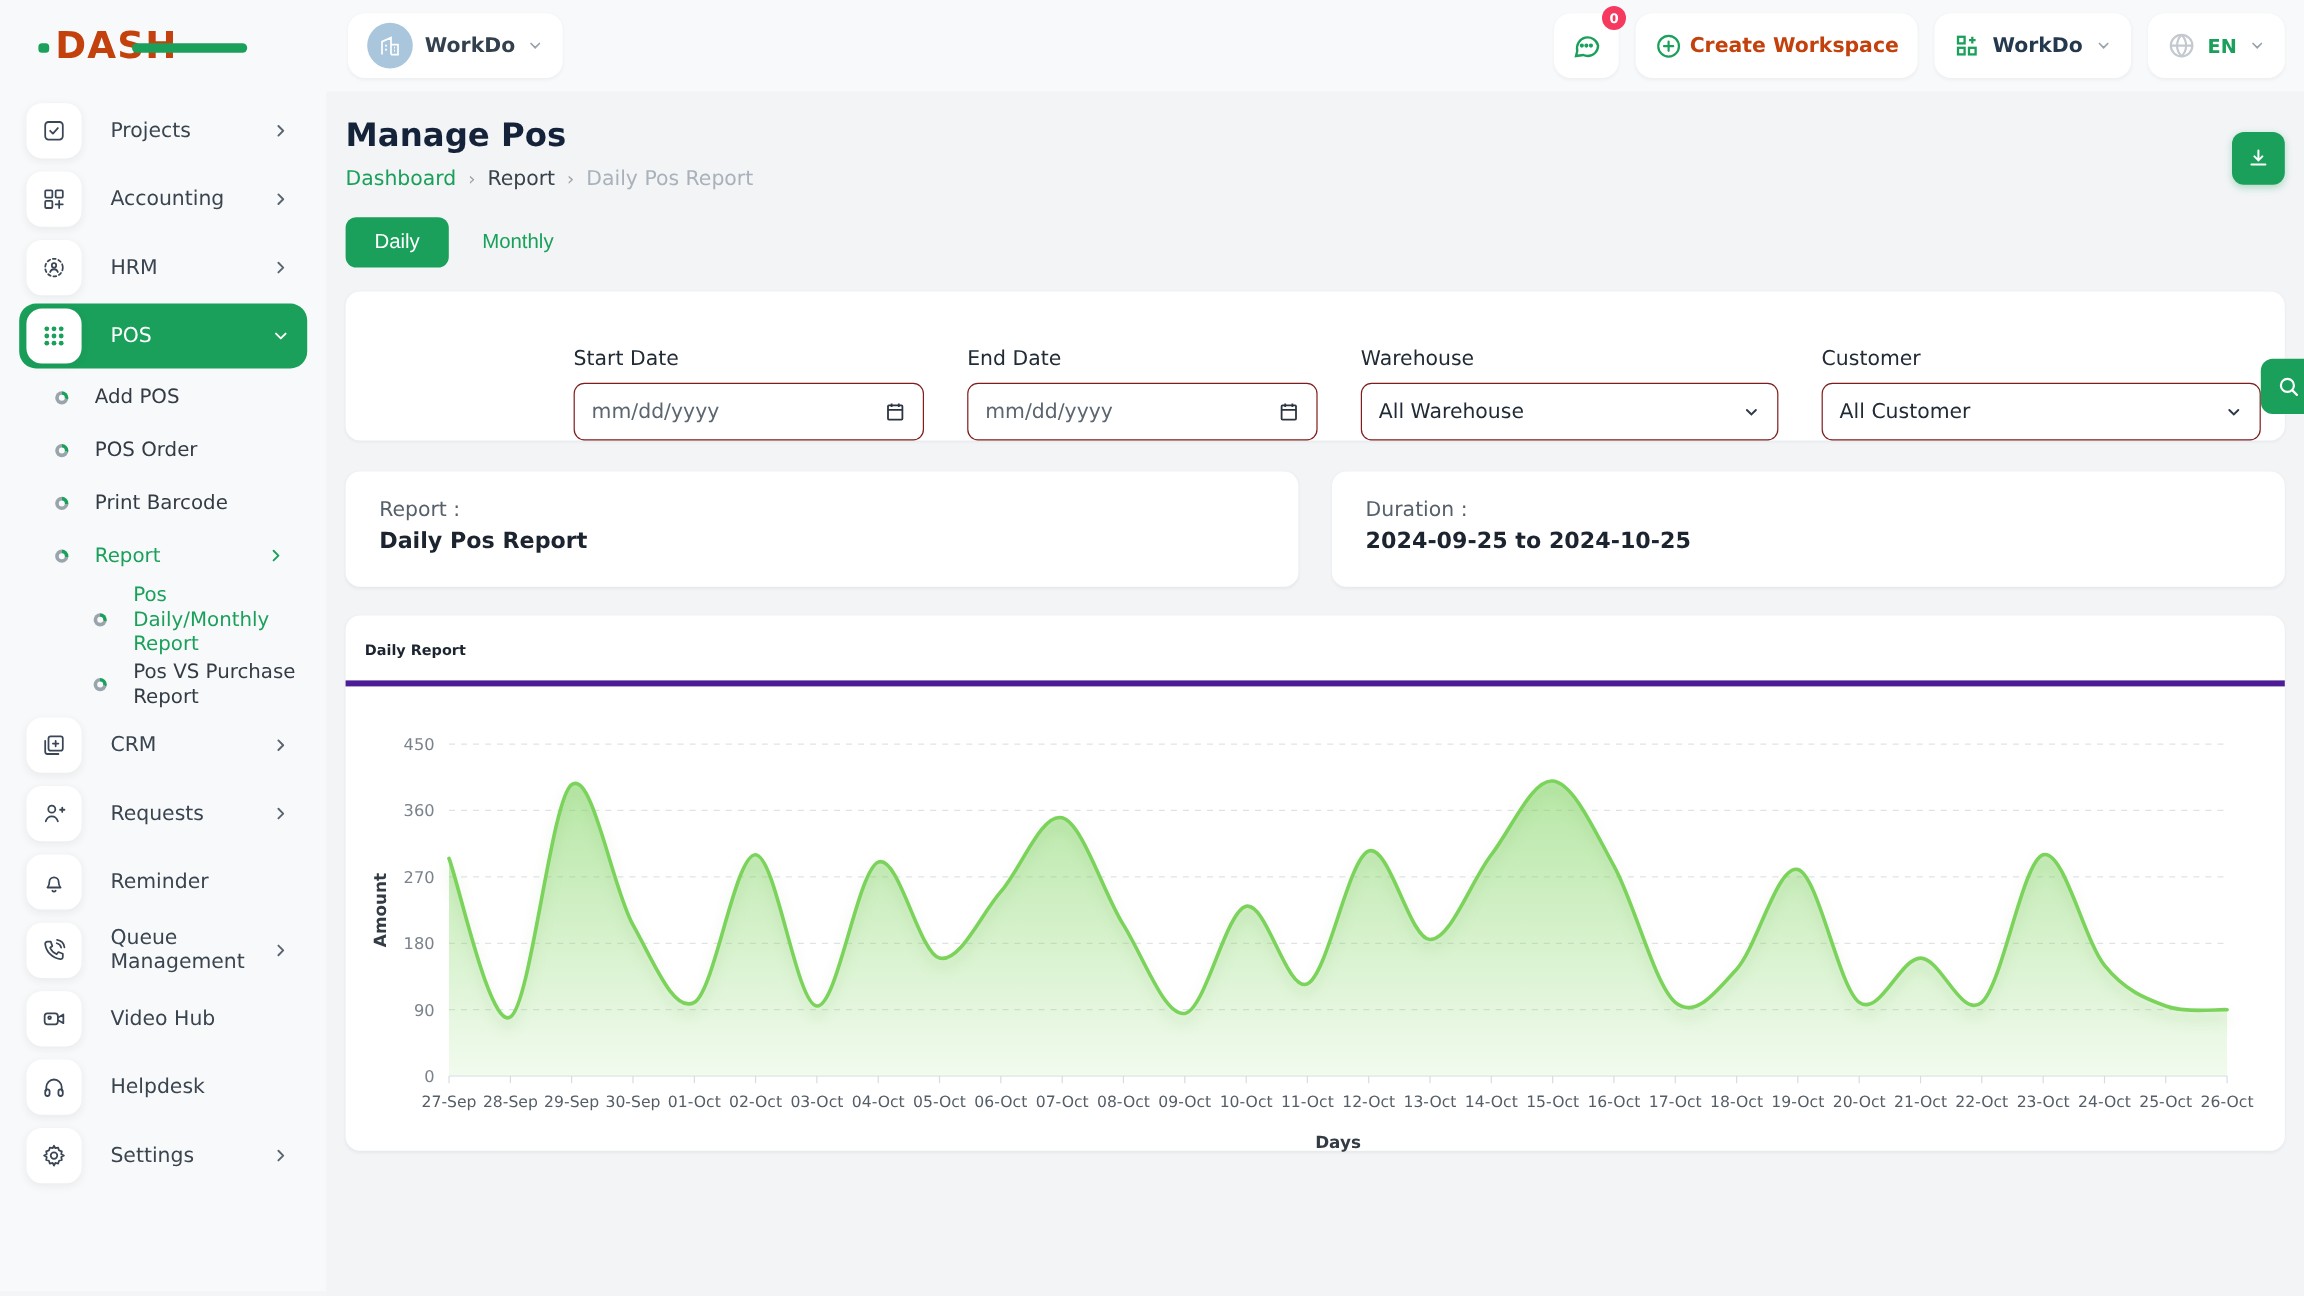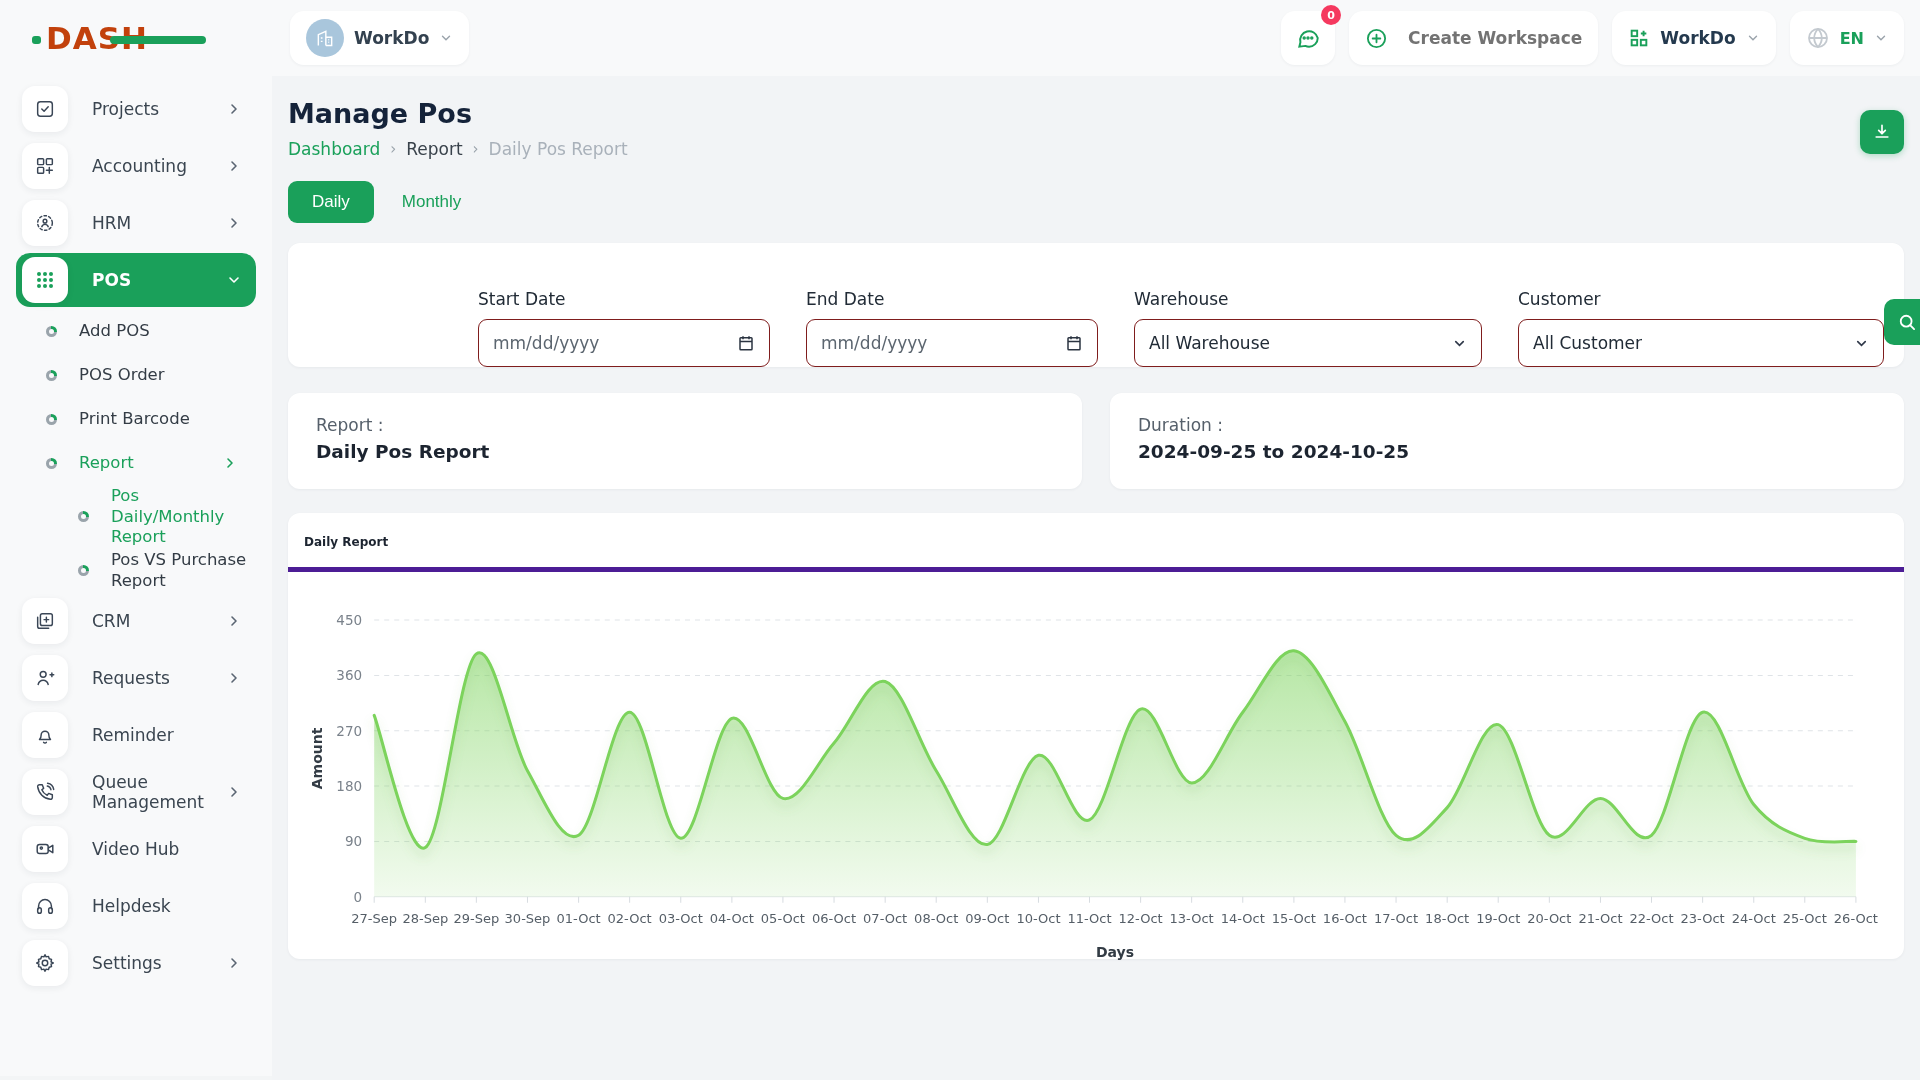--- a/index.html
+++ b/index.html
@@ -11,33 +11,33 @@
   .logo{position:relative;display:inline-block;font-weight:800;font-size:31px;letter-spacing:1px;color:#c2410c}
   .logo::after{content:"";position:absolute;right:-58px;top:16px;width:96px;height:8px;border-radius:4px;background:#1aa05a}
   .logo::before{content:"";position:absolute;left:-14px;top:16px;width:9px;height:8px;border-radius:3px;background:#1aa05a}
   .pill{background:#fff;border-radius:14px;box-shadow:0 1px 3px rgba(25,39,60,.05);display:flex;align-items:center;height:54px;padding:0 16px;cursor:pointer}
   .workspace-pill{margin-left:18px;gap:10px}
   .ws-avatar{width:38px;height:38px;border-radius:50%;background:#a9c6dc;display:flex;align-items:center;justify-content:center}
   .ws-name{font-size:17px;font-weight:600;color:#33414f}
   .top-right{margin-left:auto;display:flex;align-items:center;gap:14px;padding-right:16px}
   .icon-pill{width:54px;justify-content:center;position:relative;padding:0}
   .badge{position:absolute;top:-6px;right:-6px;min-width:20px;height:20px;border-radius:10px;background:#f5395f;color:#fff;font-size:11px;font-weight:700;display:flex;align-items:center;justify-content:center;padding:0 5px}
-  .create-pill{gap:20px;font-size:17px;font-weight:600;color:#737373}
+  .create-pill{gap:6px;font-size:17px;font-weight:600;color:#c2410c}
   .wd-pill{gap:10px;font-size:17px;font-weight:600;color:#24394e}
   .lang-pill{gap:10px;font-size:16px;font-weight:700}
   .lang-label{color:#1aa05a}
   .chev{display:inline-flex}
   
   .sidebar{position:fixed;top:72px;left:0;width:272px;height:1004px;background:#f8f9fa;padding:10px 16px 0 22px;overflow:hidden}
   .s-item{display:flex;align-items:center;height:54px;margin-bottom:3px;border-radius:14px;cursor:pointer}
   .s-item .tile{width:46px;height:46px;border-radius:13px;background:#fff;box-shadow:0 2px 7px rgba(25,39,60,.07);display:flex;align-items:center;justify-content:center;flex:0 0 auto}
   .s-item .s-label{margin-left:24px;font-size:17px;font-weight:500;color:#3a4550}
   .s-item .chev{margin-left:auto;margin-right:14px}
   .s-item.active{background:#1aa05a;padding-left:6px;margin-left:-6px}
-  .s-item.active .s-label{color:#fff;font-weight:700}
+  .s-item.active .s-label{color:#fff;font-weight:400}
   .s-sub{display:flex;align-items:center;min-height:42px;padding-left:24px;cursor:pointer;margin:2px 0}
   .s-sub .bullet{width:11px;height:11px;border-radius:50%;background:conic-gradient(#1aa05a 0 100deg,#9aa4ab 100deg 360deg);position:relative;flex:0 0 auto}
   .s-sub .bullet::after{content:"";position:absolute;inset:3px;background:#f8f9fa;border-radius:50%}
   .s-sub .sub-label{margin-left:22px;font-size:16.5px;color:#333c45;line-height:1.25}
   .s-sub.active .sub-label{color:#1aa05a}
   .s-sub .chev{margin-left:auto;margin-right:18px}
   .s-sub.nested{padding-left:56px}
   
   .main{position:fixed;top:76px;left:272px;width:1648px;height:1004px;background:#f2f4f6;padding:22px 16px 0 16px;overflow:hidden}
   .page-head{display:flex;align-items:flex-start}

